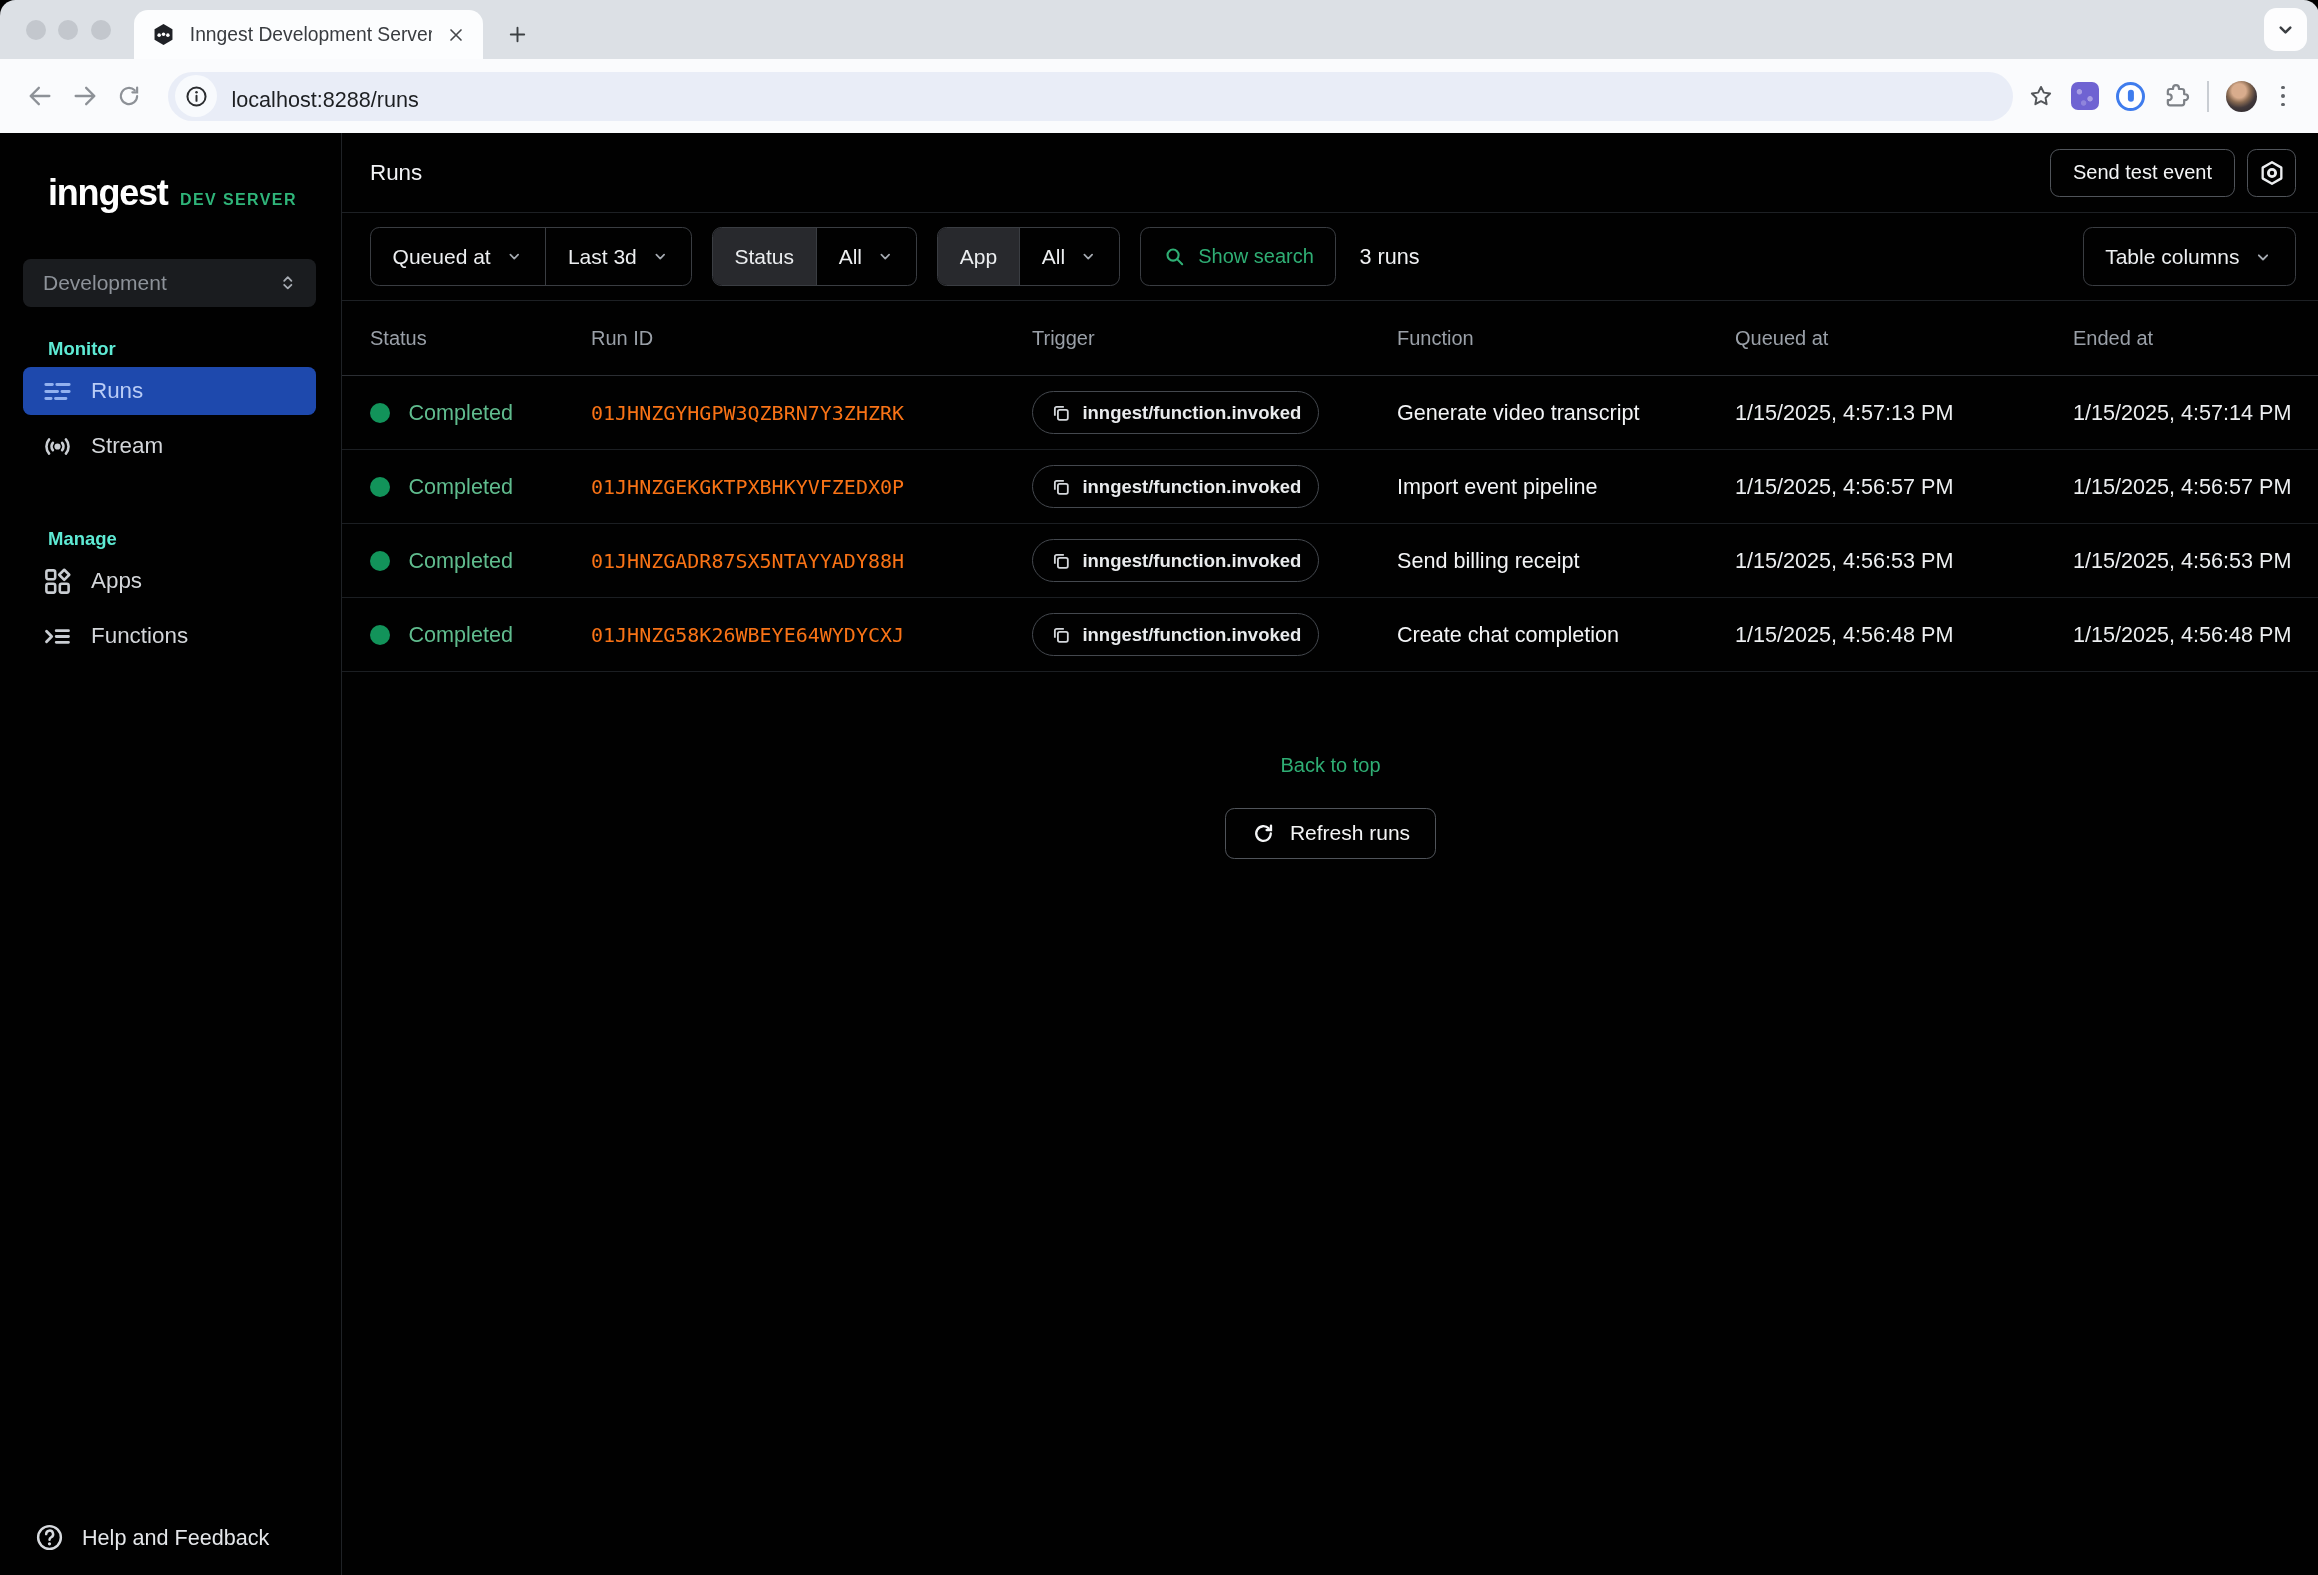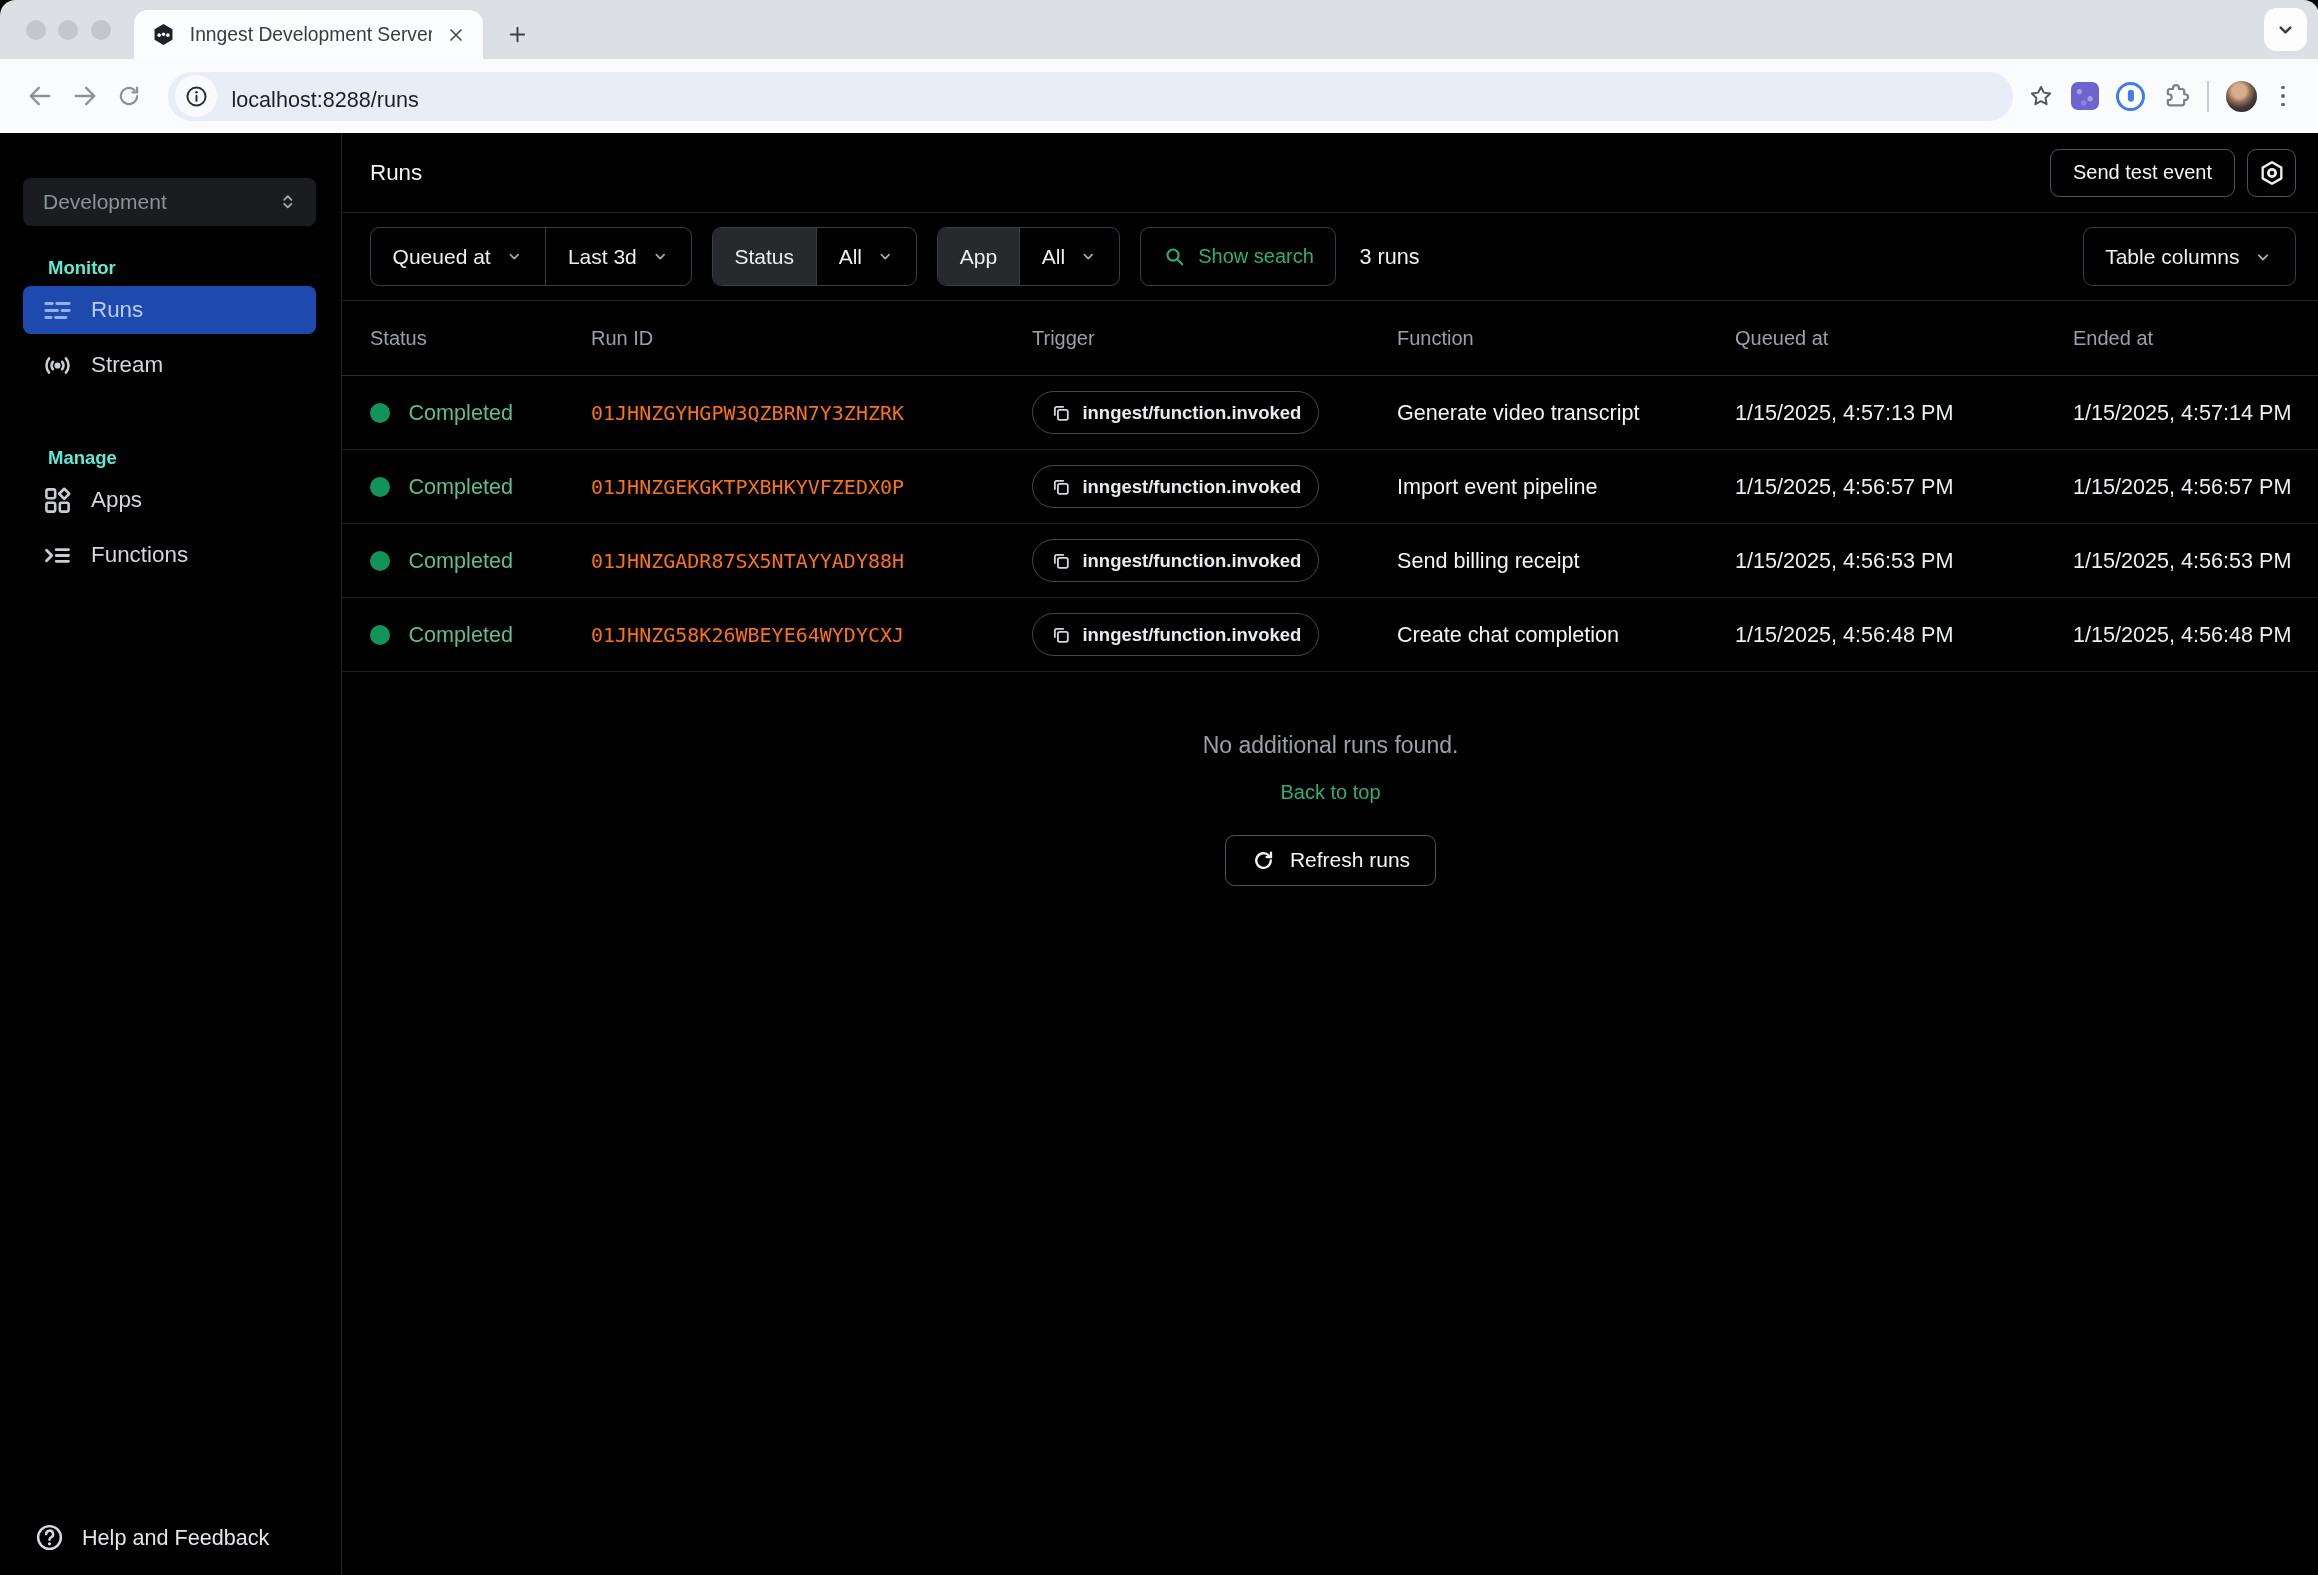--- a/index.html
+++ b/index.html
@@ -173,20 +173,24 @@
           <i></i>
           <i></i>
           <i></i>
         </span>
     </div>
   </div>
 
   <div class="app">
 
     <aside class="sidebar">
+      <div class="logo-row">
+        <span class="logo-text">inngest</span>
+        <span class="logo-badge">DEV SERVER</span>
+      </div>
       <div class="env-select">
         <span>Development</span>
         <span class="chev">
           <svg viewBox="0 0 24 24" fill="none" stroke="currentColor" stroke-width="2" stroke-linecap="round" stroke-linejoin="round" style="width:21.6px;height:21.6px">
               <path d="M8 9.8l4-4 4 4M8 14.2l4 4 4-4"></path>
             </svg>
         </span>
       </div>
 
       <div class="nav-group">
@@ -422,21 +426,20 @@
                 </svg>
               </span>
               <span>inngest/function.invoked</span>
             </span></span>
         <span class="fn-cell">Create chat completion</span>
         <span class="time-cell">1/15/2025, 4:56:48 PM</span>
         <span class="time-cell">1/15/2025, 4:56:48 PM</span>
       </div>
 
       <div class="empty">
-        <div class="empty-msg">No additional runs found.</div>
         <a class="back-top">Back to top</a>
         <div class="refresh-btn">
           <span class="nico">
             <svg viewBox="0 0 24 24" fill="none" stroke="currentColor" stroke-width="2.2" stroke-linecap="round">
                 <path d="M19 12a7 7 0 1 1-2-4.9"></path>
                 <path d="M19.2 4.4v4.3h-4.3"></path>
               </svg>
           </span>
           <span>Refresh runs</span>
         </div>

